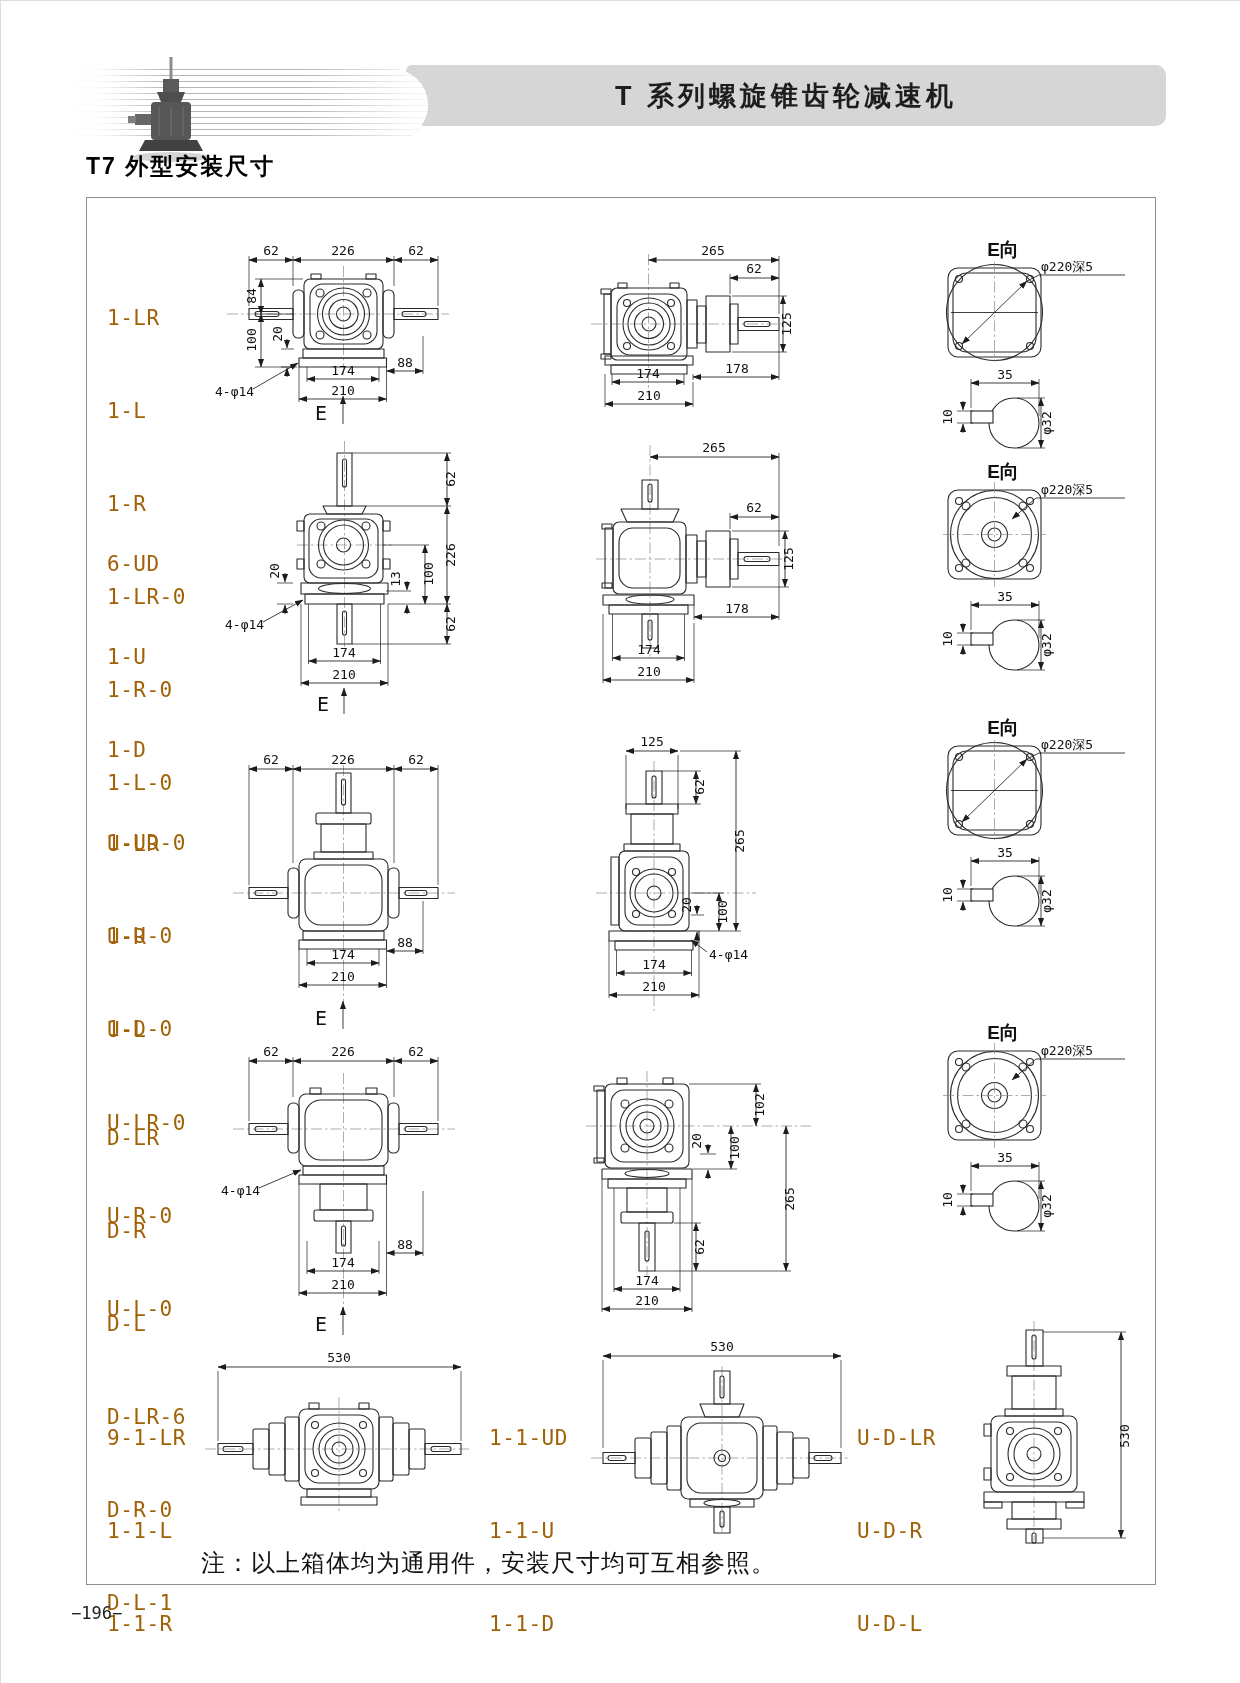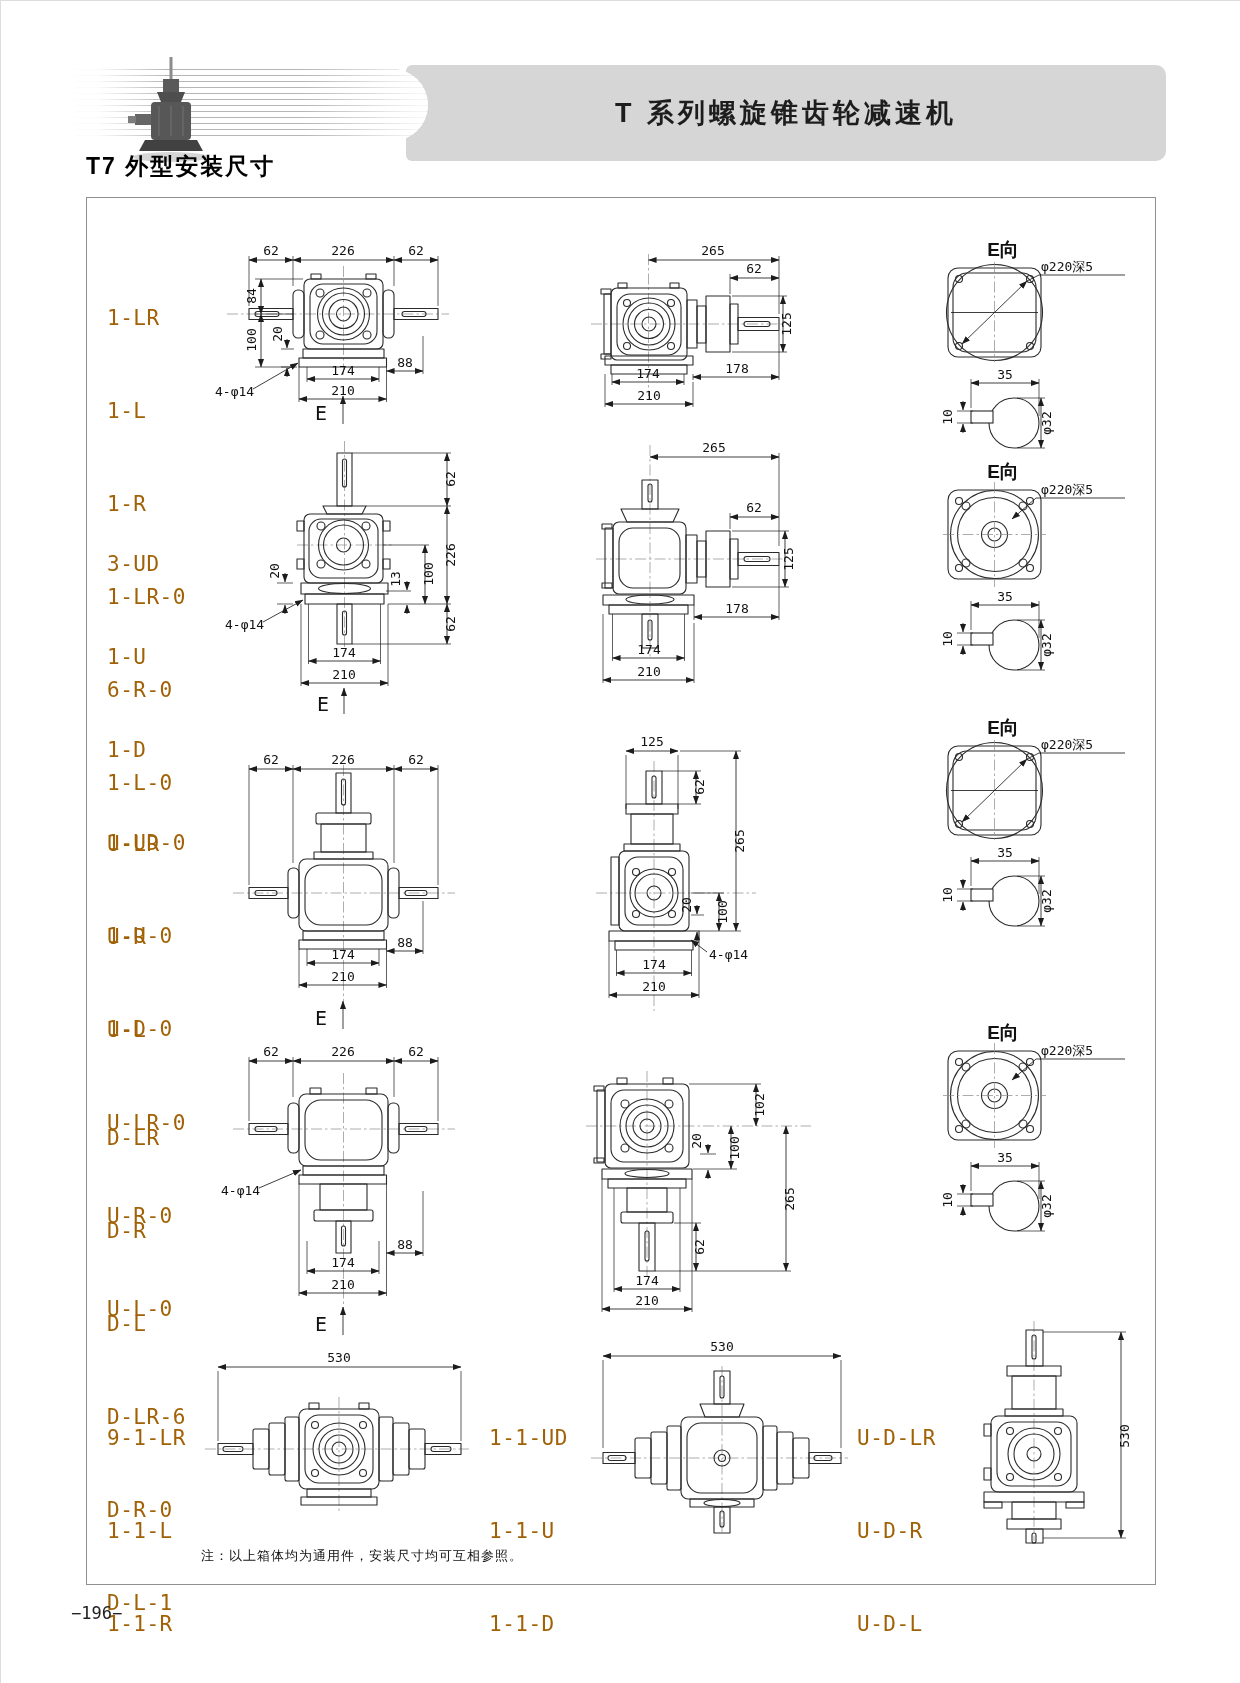--- a/index.html
+++ b/index.html
@@ -1,33 +1,33 @@
 <!DOCTYPE html>
 <html><head>
 <meta charset="utf-8">
 <style>
   html,body{margin:0;padding:0;background:#f3f3f3;}
   .page{position:relative;width:1240px;height:1683px;background:#fff;margin:0 auto;
         font-family:"Liberation Sans",sans-serif;overflow:hidden;border:1px solid #ddd;}
-  .banner{position:absolute;left:75px;top:64px;width:1090px;height:96px;}
+  .banner{position:absolute;left:75px;top:64px;width:1090px;height:61px;}
   .banner .gray{position:absolute;left:330px;top:0;right:0;bottom:0;background:#d6d6d6;
         border-radius:6px 10px 10px 6px;display:flex;align-items:center;justify-content:center;}
   .banner .curl{position:absolute;left:0;top:4px;width:352px;height:72px;z-index:2;
         background:repeating-linear-gradient(180deg,#b5b5b5 0 1px,#ffffff 1px 6px);
         border-radius:0 40px 40px 0;}
   .banner .curl:after{content:"";position:absolute;inset:0;border-radius:0 40px 40px 0;
         background:linear-gradient(90deg,rgba(255,255,255,.95) 0 6%,rgba(255,255,255,0) 26%,rgba(255,255,255,0) 64%,rgba(255,255,255,.85) 96%);}
   .banner .title{font-size:27px;font-weight:600;letter-spacing:4px;color:#1d1d1d;}
   .gearpic{position:absolute;left:48px;top:-8px;z-index:3;}
   .sec-title{position:absolute;left:85px;top:150px;font-size:23px;font-weight:700;color:#000;letter-spacing:2px;text-align:right;}
   .box{position:absolute;left:85px;top:196px;width:1068px;height:1386px;border:1.5px solid #8f8f8f;background:#fff;}
   .labels{position:absolute;font-family:"DejaVu Sans Mono",monospace;font-size:21px;line-height:31px;
         letter-spacing:.5px;color:#a16207;white-space:pre;}
   .labels div{height:31px;}
-  .note{position:absolute;left:200px;top:1546px;font-size:13px;color:#111;letter-spacing:1px;}
+  .note{position:absolute;left:200px;top:1546px;font-size:24px;color:#111;letter-spacing:1px;}
   .pageno{position:absolute;left:70px;top:1602px;font-size:17px;color:#222;font-family:"DejaVu Sans Mono",monospace;}
   svg.drw{position:absolute;overflow:visible;}
   .ol{fill:none;stroke:#2b2b2b;stroke-width:1.1;stroke-linejoin:round;}
   .fw{fill:#fff;stroke:#2b2b2b;stroke-width:1.1;}
   .cl{stroke:#8a8a8a;stroke-width:.7;stroke-dasharray:11 3 2.5 3;fill:none;}
   .dl{stroke:#1c1c1c;stroke-width:.85;fill:none;}
   .xl{stroke:#1c1c1c;stroke-width:.7;}
   text.dt{font-family:"DejaVu Sans Mono",monospace;font-size:13px;fill:#111;}
   text.ev{font-family:"Liberation Sans",sans-serif;font-size:19px;font-weight:600;fill:#111;}
   text.eg{font-family:"DejaVu Sans Mono",monospace;font-size:20px;fill:#111;}
@@ -67,25 +67,25 @@
 
   <div class="sec-title">T7 外型安装尺寸</div>
 
   <div class="box"></div>
 
   <div class="labels" style="left:106px;top:240px">
     <div>1-LR</div>
     <div>1-L</div>
     <div>1-R</div>
     <div>1-LR-0</div>
-    <div>6-R-0</div>
+    <div>1-R-0</div>
     <div>1-L-0</div>
   </div>
   <div class="labels" style="left:106px;top:486px">
-    <div>3-UD</div>
+    <div>6-UD</div>
     <div>1-U</div>
     <div>1-D</div>
     <div>1-UD-0</div>
     <div>1-U-0</div>
     <div>1-D-0</div>
   </div>
   <div class="labels" style="left:106px;top:766px">
     <div>U-LR</div>
     <div>U-R</div>
     <div>U-L</div>

